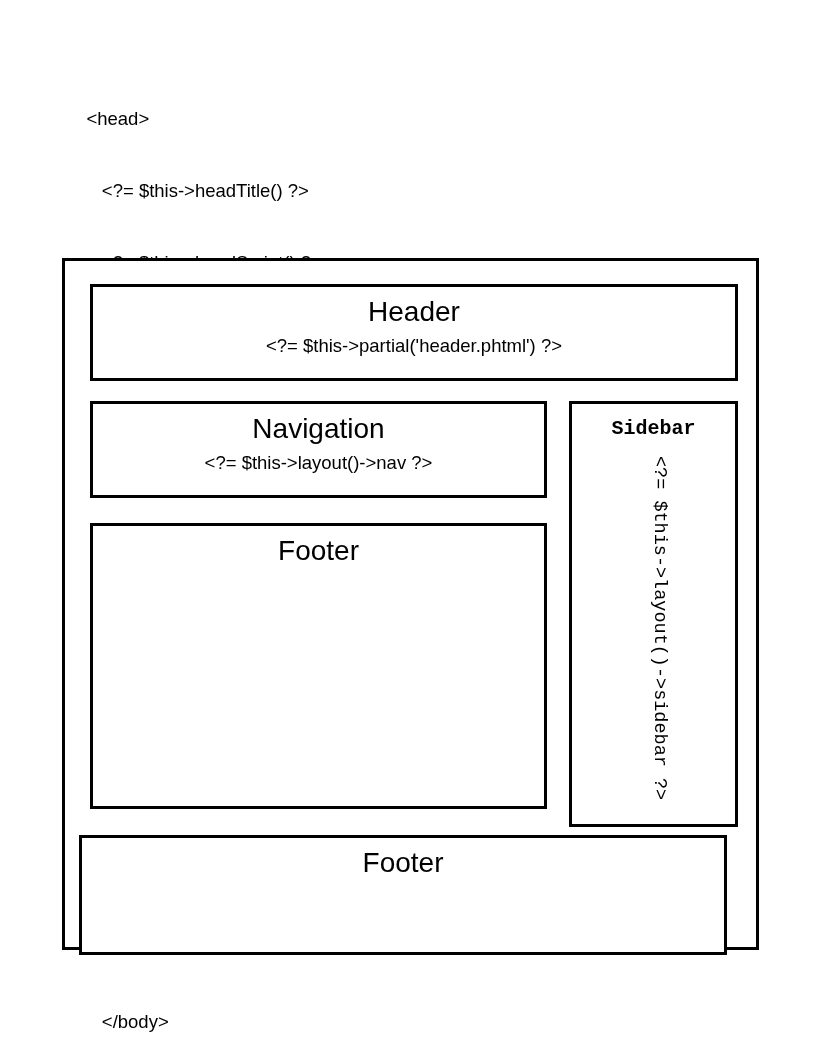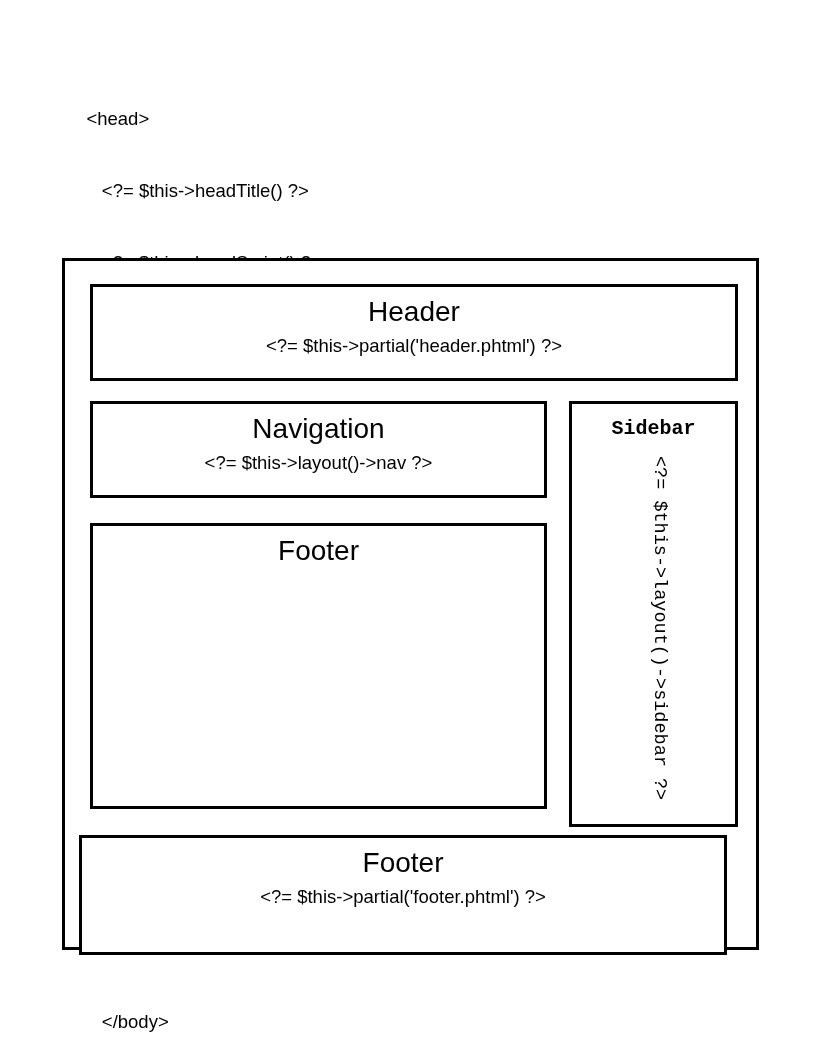--- a/index.html
+++ b/index.html
@@ -147,21 +147,20 @@
 
   <div class="region" id="region-sidebar">
     <div class="sidebar-title">Sidebar</div>
     <div class="sidebar-rot-wrap">
       <div class="sidebar-rot">&lt;?= $this-&gt;layout()-&gt;sidebar ?&gt;</div>
     </div>
   </div>
 
   <div class="region" id="region-footer">
     <div class="region-title">Footer</div>
-    <div class="region-code">&lt;?= $this-&gt;partial('footer.phtml') ?&gt;</div>
   </div>
 
 </div>
 
 <div class="code-block" id="code-bottom">
   <span class="code-line">      &lt;/body&gt;</span>
   
 </div>
 
 </body></html>

